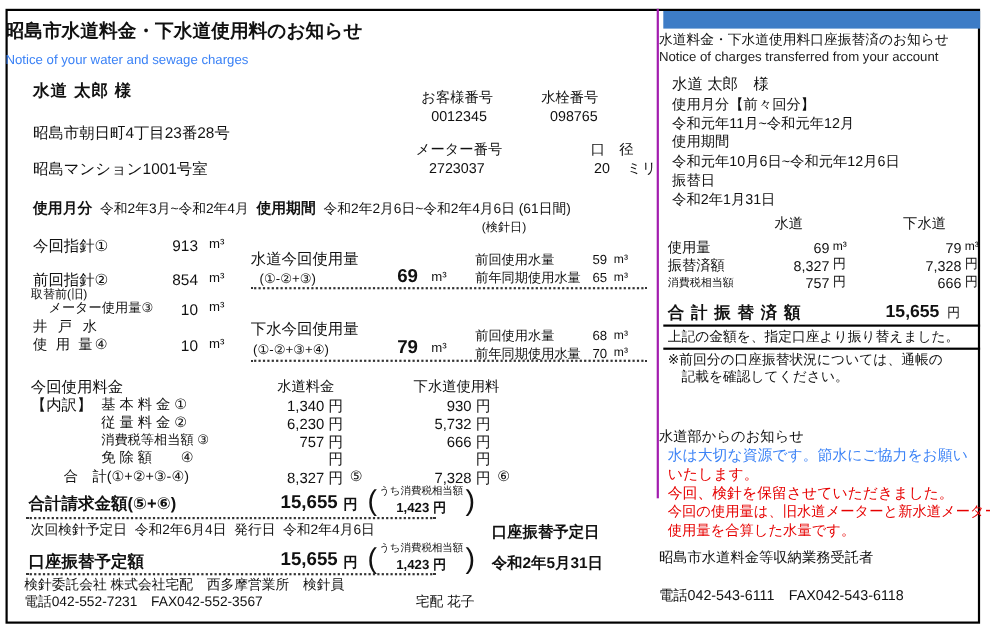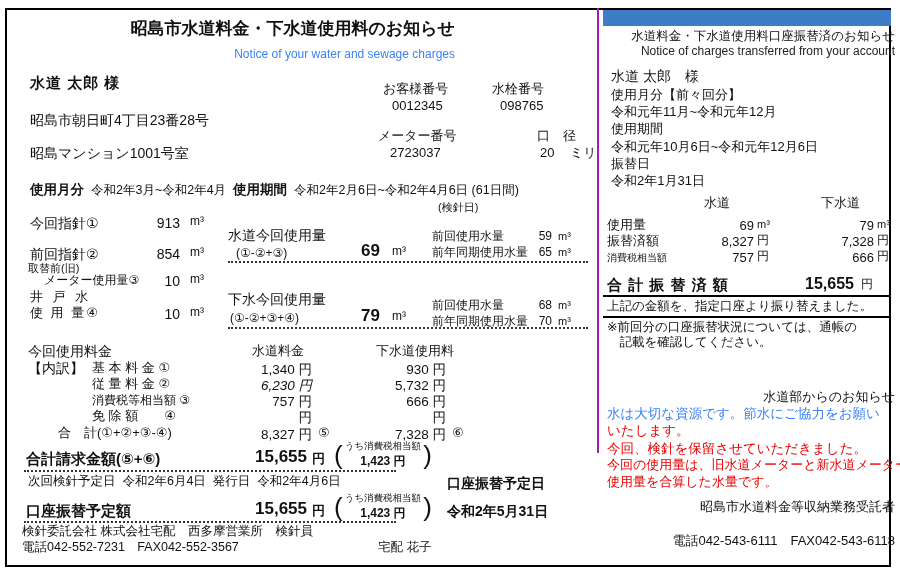--- a/index.html
+++ b/index.html
@@ -4,21 +4,21 @@
 <style>
   html,body{margin:0;padding:0;background:#fff;}
   .sheet{position:relative;width:900px;height:578px;background:#fff;overflow:hidden;
          font-family:"Liberation Sans","DejaVu Sans",sans-serif;color:#111;}
   .frame{position:absolute;left:5px;top:8px;width:886px;height:559px;border:2px solid #000;box-sizing:border-box;}
   .t{position:absolute;white-space:nowrap;line-height:1.15;}
   .s10{font-size:10px}.s11{font-size:11px}.s12{font-size:12px}.s125{font-size:12.5px}
   .s13{font-size:13px}.s135{font-size:13.5px}.s14{font-size:14px}.s15{font-size:15px}
   .s16{font-size:16px}.s17{font-size:17px}
   .b{font-weight:bold}
-  .ctr{text-align:right}
+  .ctr{text-align:left}
   .num{text-align:right;display:inline-block}
   .dots{position:absolute;height:0;border-top:2px dotted #333;}
   .rule{position:absolute;height:0;border-top:2px solid #000;}
   .flexline{display:flex;align-items:baseline;gap:7px;}
   .cell{position:absolute;text-align:right;}
   .taxnote{position:absolute;display:flex;align-items:center;}
   .paren{font-size:26px;font-weight:300;line-height:1;}
   .stack{display:flex;flex-direction:column;align-items:center;padding:0 2px;}
   .stack .tl{font-size:9.5px;}
   .stack .tv{font-size:12px;font-weight:bold;}
@@ -106,21 +106,21 @@
     <div class="t s14" style="left:28px;top:343px;">今回使用料金</div>
     <div class="t s13" style="left:252px;top:344px;">水道料金</div>
     <div class="t s13" style="left:376px;top:344px;">下水道使用料</div>
     <div class="t s14" style="left:28px;top:360px;">【内訳】</div>
 
     <div class="t s13" style="left:92px;top:361px;">基 本 料 金 ①</div>
     <div class="cell s135" style="left:222px;top:361px;width:90px;"><span>1,340</span> <span>円</span></div>
     <div class="cell s135" style="left:348px;top:361px;width:98px;"><span>930</span> <span>円</span></div>
 
     <div class="t s13" style="left:92px;top:377px;">従 量 料 金 ②</div>
-    <div class="cell s135" style="left:222px;top:377px;width:90px;font-style:italic;"><span>6,230</span> <span>円</span></div>
+    <div class="cell s135" style="left:222px;top:377px;width:90px;"><span>6,230</span> <span>円</span></div>
     <div class="cell s135" style="left:348px;top:377px;width:98px;"><span>5,732</span> <span>円</span></div>
 
     <div class="t s12" style="left:92px;top:394px;">消費税等相当額 ③</div>
     <div class="cell s135" style="left:222px;top:393px;width:90px;"><span>757</span> <span>円</span></div>
     <div class="cell s135" style="left:348px;top:393px;width:98px;"><span>666</span> <span>円</span></div>
 
     <div class="t s13" style="left:92px;top:409px;">免 除 額　　④</div>
     <div class="cell s135" style="left:222px;top:409px;width:90px;"><span></span> <span>円</span></div>
     <div class="cell s135" style="left:348px;top:409px;width:98px;"><span></span> <span>円</span></div>
 

